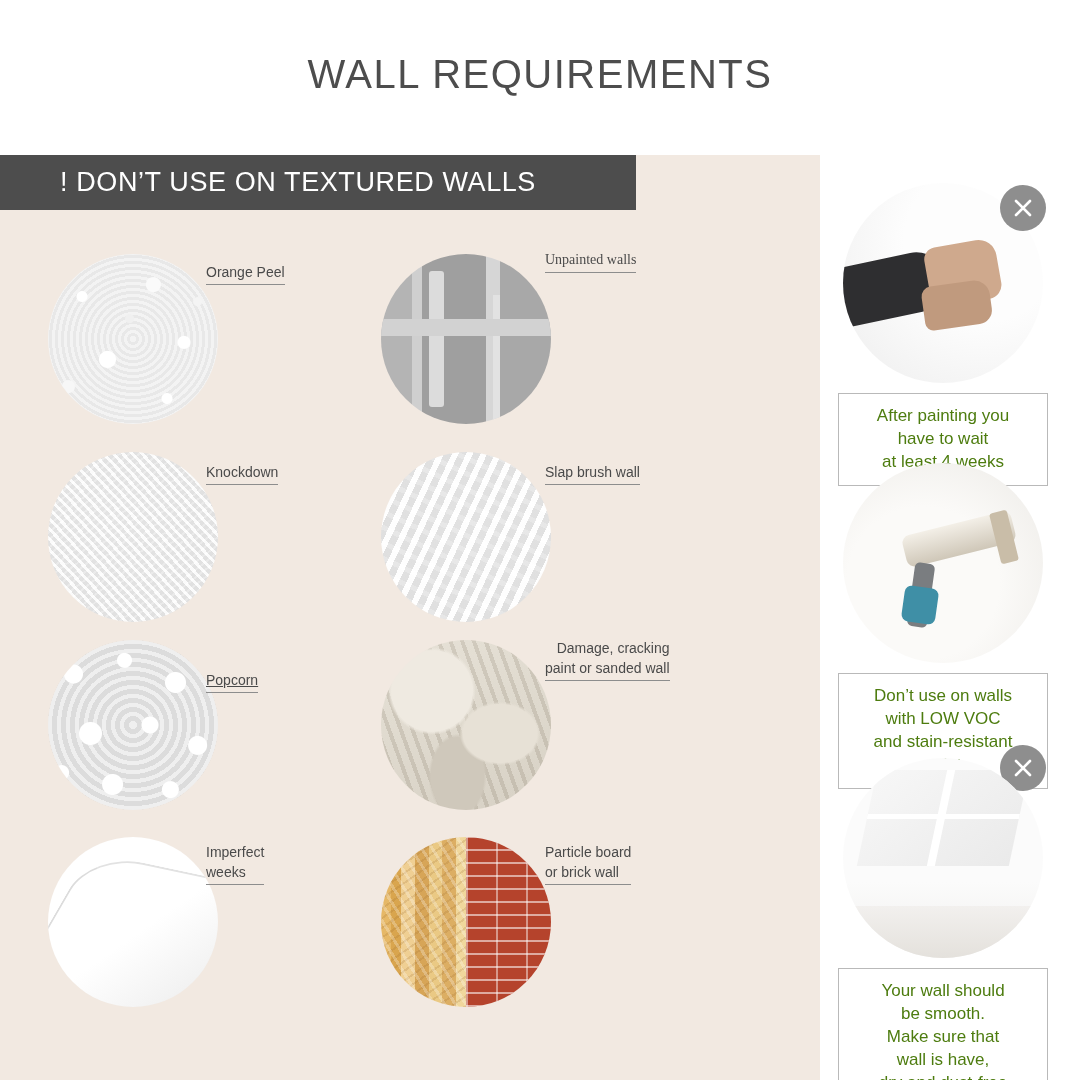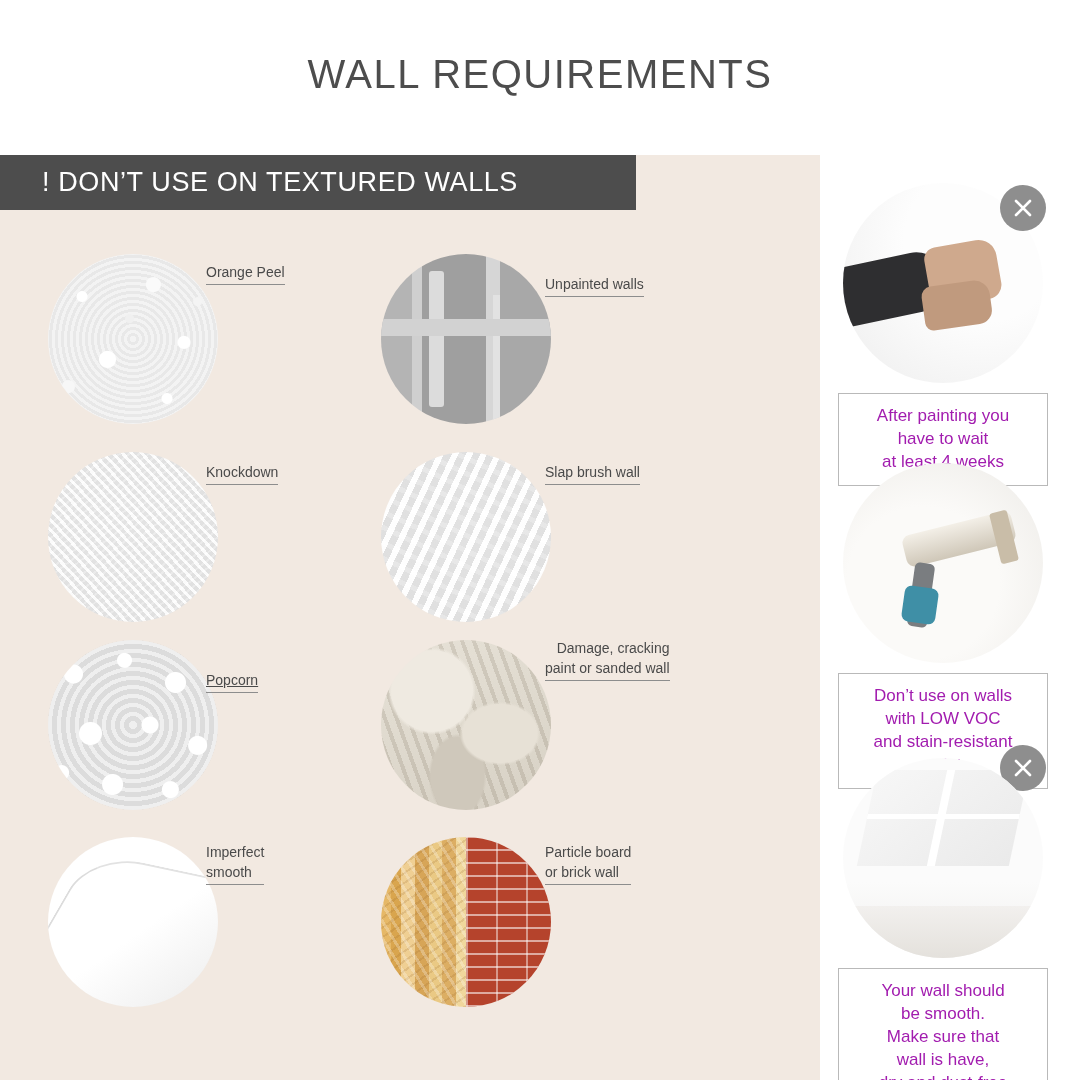--- a/index.html
+++ b/index.html
@@ -29,21 +29,21 @@
 
   
   .banner {
     position: absolute; left: 0; top: 155px;
     width: 636px; height: 55px;
     background: #4d4d4d;
     display: flex; align-items: center;
   }
   .banner-text {
     color: #ffffff; font-size: 27px; letter-spacing: 0.6px;
-    padding-left: 42px; white-space: nowrap;
+    padding-left: 32px; white-space: nowrap; margin-left: 28px;
   }
 
   
   .grid { position: absolute; left: 0; top: 230px; width: 820px; }
   .swatch {
     position: absolute;
     width: 170px; height: 170px;
   }
   .disc {
     width: 170px; height: 170px; border-radius: 50%;
@@ -249,21 +249,21 @@
     display: flex; align-items: center; justify-content: center;
   }
   .badge svg { display: block; }
 
   .note {
     margin-top: 10px;
     border: 1px solid #b9b9b9;
     background: #ffffff;
     padding: 10px 8px 12px;
     text-align: center;
-    font-size: 17px; line-height: 23px; color: #a21caf;
+    font-size: 17px; line-height: 23px; color: #4d7c0f;
   }
 </style>
 </head>
 <body>
 
 <div class="page">
 
   <div class="title">WALL REQUIREMENTS</div>
 
   <div class="panel"></div>
@@ -277,21 +277,21 @@
     <div class="swatch" style="left:48px; top:24px;">
       <div class="disc tex-orange-peel"></div>
     </div>
     <div class="caption" style="left:206px; top:32px;">
       <span class="line">Orange Peel</span>
     </div>
 
     <div class="swatch" style="left:381px; top:24px;">
       <div class="disc tex-unpainted"></div>
     </div>
-    <div class="caption" style="left:545px; top:44px;">
+    <div class="caption" style="left:545px; top:20px;font-family:Liberation Serif, serif;">
       <span class="line">Unpainted walls</span>
     </div>
 
     <div class="swatch" style="left:48px; top:222px;">
       <div class="disc tex-knockdown"></div>
     </div>
     <div class="caption" style="left:206px; top:232px;">
       <span class="line">Knockdown</span>
     </div>
 
@@ -315,21 +315,21 @@
     <div class="caption" style="left:545px; top:408px; text-align:right;">
       <span>Damage, cracking</span>
       <span class="line">paint or sanded wall</span>
     </div>
 
     <div class="swatch" style="left:48px; top:607px;">
       <div class="disc tex-imperfect"></div>
     </div>
     <div class="caption" style="left:206px; top:612px;">
       <span>Imperfect</span>
-      <span class="line">smooth</span>
+      <span class="line">weeks</span>
     </div>
 
     <div class="swatch" style="left:381px; top:607px;">
       <div class="disc tex-particle"></div>
     </div>
     <div class="caption" style="left:545px; top:612px;">
       <span>Particle board</span>
       <span class="line">or brick wall</span>
     </div>
 

